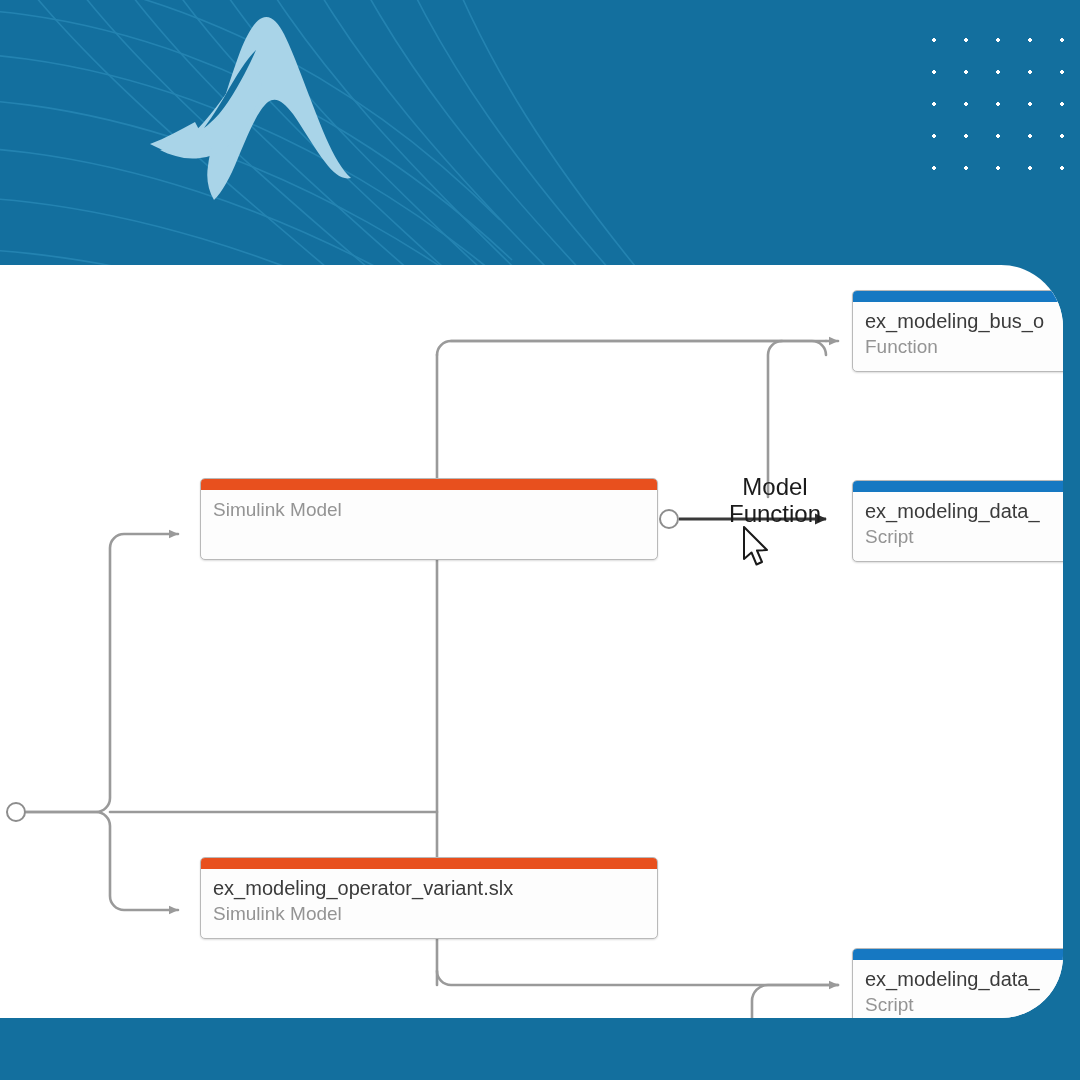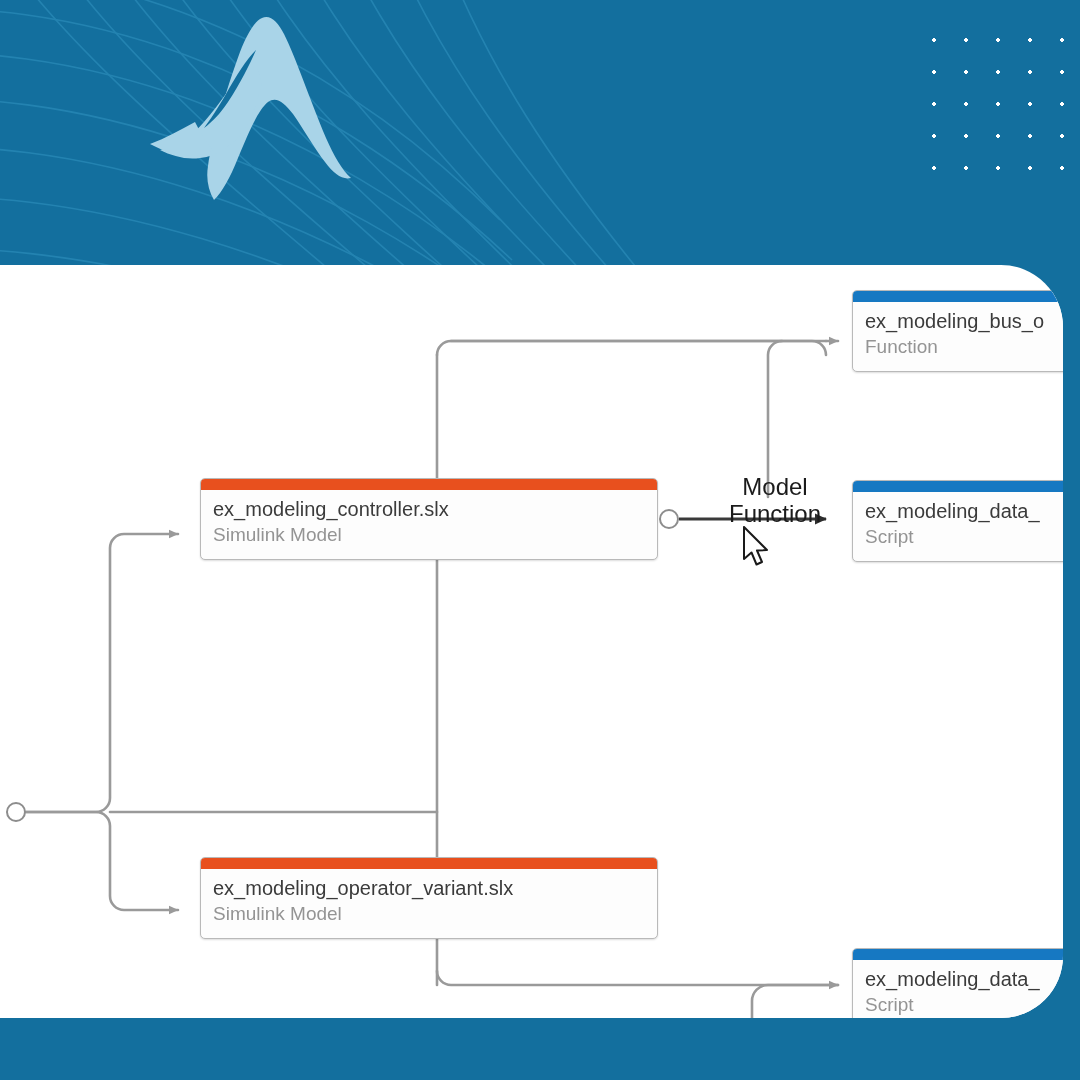--- a/index.html
+++ b/index.html
@@ -181,21 +181,20 @@
       </g>
 
       <g fill="none" stroke="#3a3a3a" stroke-width="3.2">
         <path d="M679,254 H826" marker-end="url(#arrow-dark)"></path>
       </g>
     </svg>
 
     <div class="node model" id="node-controller" style="left:200px;top:213px;">
       <div class="bar"></div>
       <div class="txt">
-        <div class="title">ex_modeling_controller.slx</div>
         <div class="sub">Simulink Model</div>
       </div>
     </div>
 
     <div class="node model" id="node-operator" style="left:200px;top:592px;">
       <div class="bar"></div>
       <div class="txt">
         <div class="title">ex_modeling_operator_variant.slx</div>
         <div class="sub">Simulink Model</div>
       </div>

